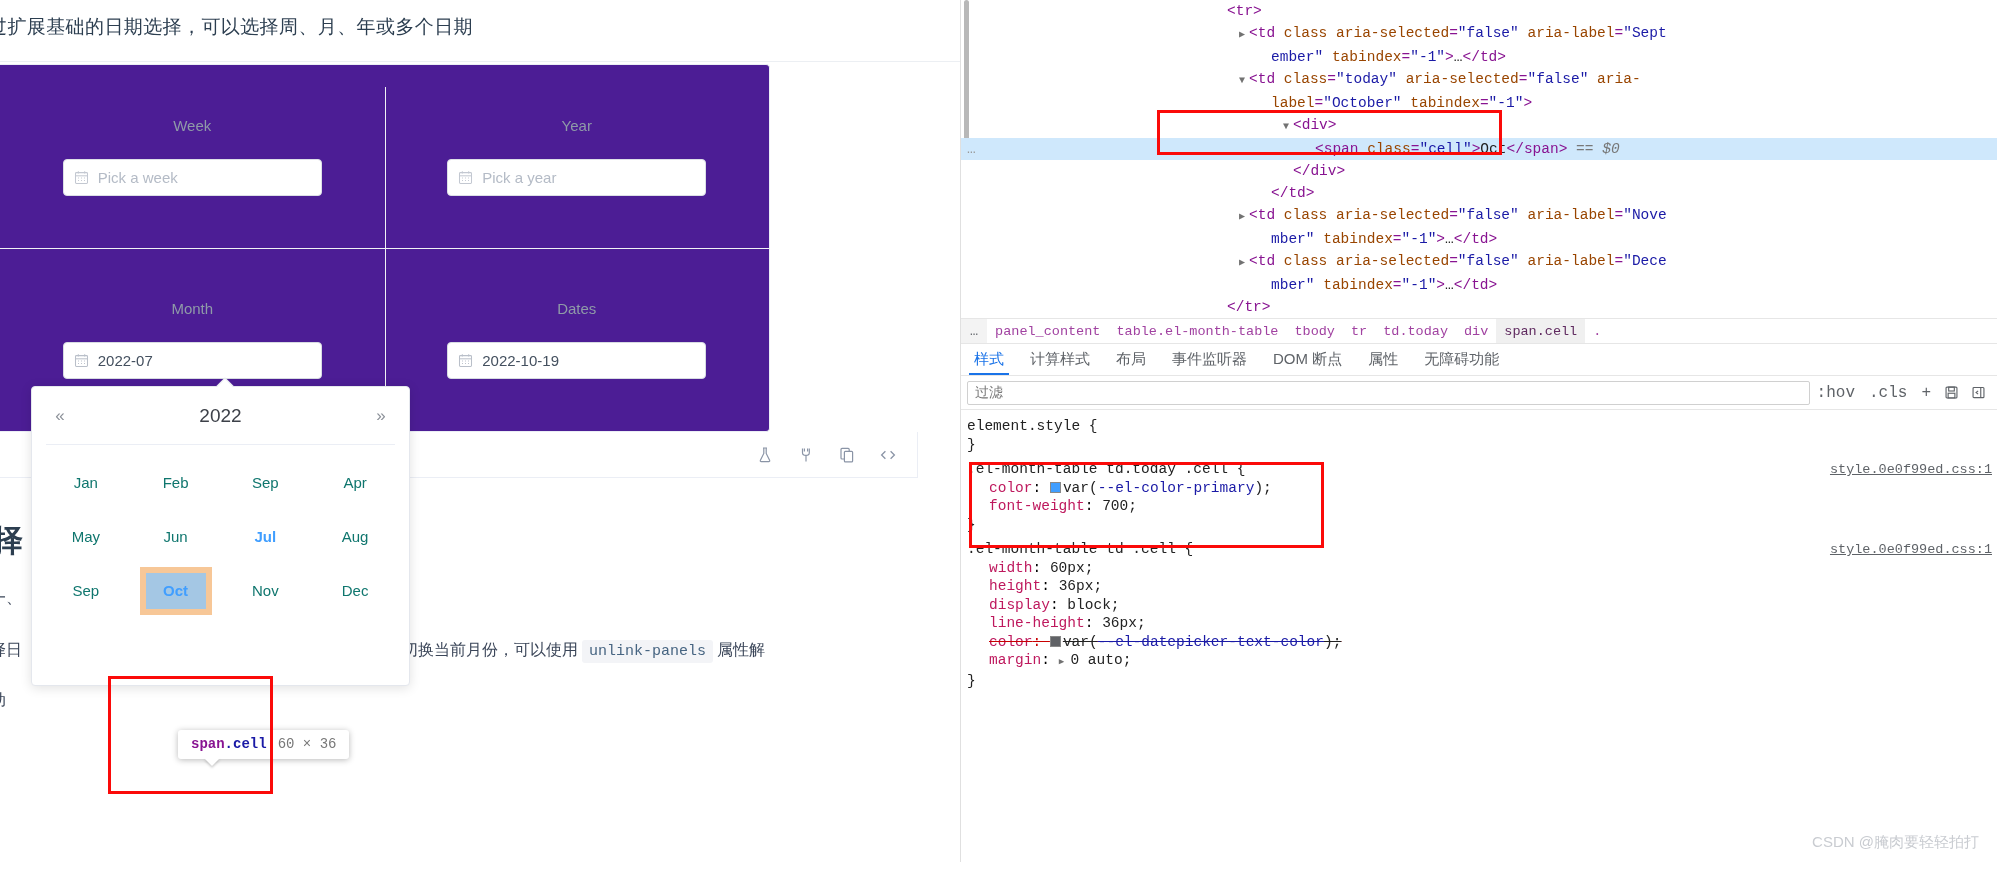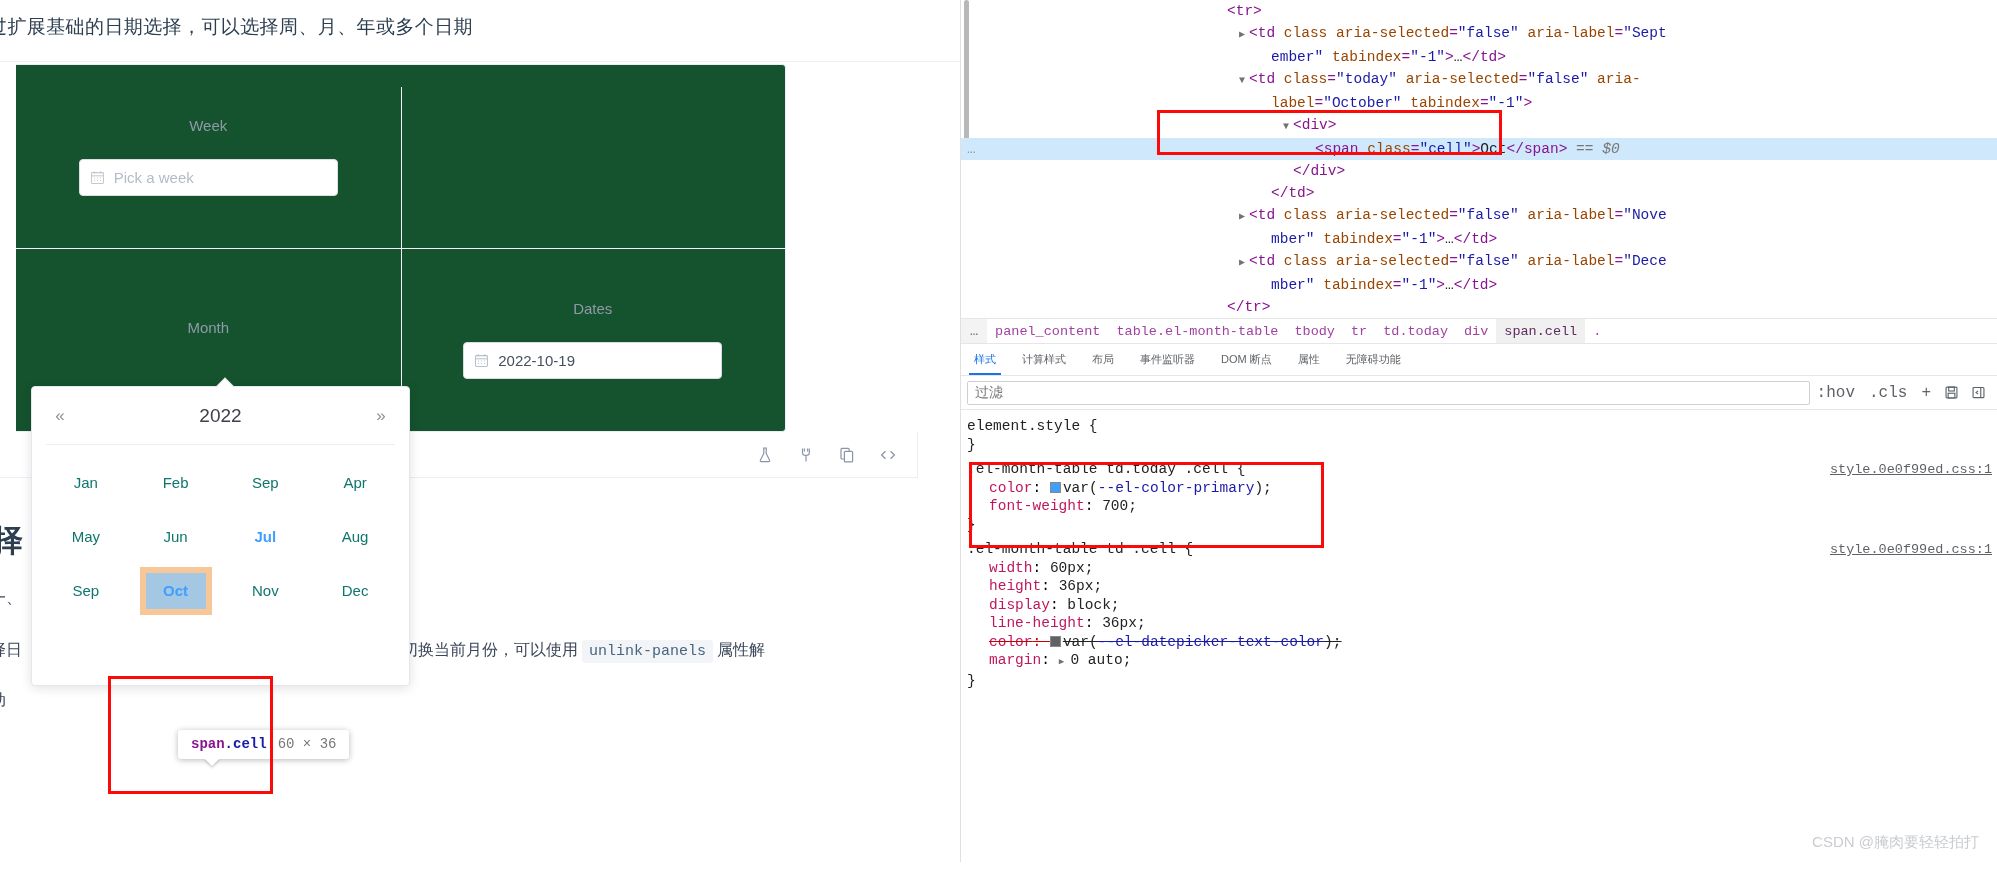--- a/index.html
+++ b/index.html
@@ -23,23 +23,23 @@
     font-size: 19px; color: #2c3e50; letter-spacing: .4px;
     white-space: nowrap;
   }
   .doc-rule {
     position: absolute; left: 0; top: 61px; width: 960px;
     height: 1px; background: #eceff3;
   }
 
   
   .demo-card {
-    position: absolute; left: 16px; top: 64px;
+    position: absolute; left: 0; top: 64px;
     width: 770px; height: 368px;
-    background: #14532d;
+    background: #4c1d95;
     border: 1px solid #ebeef5;
     border-left: none;
     border-radius: 0 4px 4px 0;
   }
   .demo-grid {
     position: relative; width: 100%; height: 100%;
   }
   .demo-vline {
     position: absolute; left: 50%; top: 22px; bottom: 22px;
     width: 1px; background: #f0f2f5;
@@ -265,21 +265,21 @@
   .bc-item.active { background: #f0f0f0; color: #5f2a5f; }
 
   .dt-tabs {
     position: absolute; left: 0; top: 343px; width: 1037px; height: 33px;
     border-top: 1px solid #e6e6e6; border-bottom: 1px solid #e6e6e6;
     display: flex; align-items: stretch;
     font-family: "Liberation Sans", "DejaVu Sans", sans-serif;
   }
   .dt-tab {
     padding: 0 13px; display: flex; align-items: center;
-    font-size: 11px; color: #5f6368; cursor: pointer;
+    font-size: 15px; color: #5f6368; cursor: pointer;
     position: relative;
   }
   .dt-tab.active { color: #1a73e8; }
   .dt-tab.active::after {
     content: ""; position: absolute; left: 8px; right: 8px; bottom: 0;
     height: 2px; background: #1a73e8;
   }
 
   .dt-filterbar {
     position: absolute; left: 0; top: 376px; width: 1037px; height: 34px;
@@ -359,23 +359,60 @@
                 <line x1="10.7" y1="8.6" x2="11.7" y2="8.6"></line>
                 <line x1="4.3" y1="11.3" x2="5.3" y2="11.3"></line>
                 <line x1="7.5" y1="11.3" x2="8.5" y2="11.3"></line>
                 <line x1="10.7" y1="11.3" x2="11.7" y2="11.3"></line>
               </svg>
             </span>
             <span class="ph">Pick a week</span>
           </div>
         </div>
 
+        <div class="quad q2">
+          <div class="quad-label">Year</div>
+          <div class="el-input">
+            <span class="cal-ic">
+              <svg viewBox="0 0 16 16" width="15" height="15" fill="none" stroke="#c3c8d1" stroke-width="1.1">
+                <rect x="1.6" y="2.8" width="12.8" height="11.6" rx="1"></rect>
+                <line x1="1.6" y1="6.2" x2="14.4" y2="6.2"></line>
+                <line x1="4.6" y1="1.3" x2="4.6" y2="3.6"></line>
+                <line x1="11.4" y1="1.3" x2="11.4" y2="3.6"></line>
+                <line x1="4.3" y1="8.6" x2="5.3" y2="8.6"></line>
+                <line x1="7.5" y1="8.6" x2="8.5" y2="8.6"></line>
+                <line x1="10.7" y1="8.6" x2="11.7" y2="8.6"></line>
+                <line x1="4.3" y1="11.3" x2="5.3" y2="11.3"></line>
+                <line x1="7.5" y1="11.3" x2="8.5" y2="11.3"></line>
+                <line x1="10.7" y1="11.3" x2="11.7" y2="11.3"></line>
+              </svg>
+            </span>
+            <span class="ph">Pick a year</span>
+          </div>
+        </div>
 
         <div class="quad q3">
           <div class="quad-label">Month</div>
+          <div class="el-input filled">
+            <span class="cal-ic">
+              <svg viewBox="0 0 16 16" width="15" height="15" fill="none" stroke="#b9bfc9" stroke-width="1.1">
+                <rect x="1.6" y="2.8" width="12.8" height="11.6" rx="1"></rect>
+                <line x1="1.6" y1="6.2" x2="14.4" y2="6.2"></line>
+                <line x1="4.6" y1="1.3" x2="4.6" y2="3.6"></line>
+                <line x1="11.4" y1="1.3" x2="11.4" y2="3.6"></line>
+                <line x1="4.3" y1="8.6" x2="5.3" y2="8.6"></line>
+                <line x1="7.5" y1="8.6" x2="8.5" y2="8.6"></line>
+                <line x1="10.7" y1="8.6" x2="11.7" y2="8.6"></line>
+                <line x1="4.3" y1="11.3" x2="5.3" y2="11.3"></line>
+                <line x1="7.5" y1="11.3" x2="8.5" y2="11.3"></line>
+                <line x1="10.7" y1="11.3" x2="11.7" y2="11.3"></line>
+              </svg>
+            </span>
+            <span class="val">2022-07</span>
+          </div>
         </div>
 
         <div class="quad q4">
           <div class="quad-label">Dates</div>
           <div class="el-input filled">
             <span class="cal-ic">
               <svg viewBox="0 0 16 16" width="15" height="15" fill="none" stroke="#b9bfc9" stroke-width="1.1">
                 <rect x="1.6" y="2.8" width="12.8" height="11.6" rx="1"></rect>
                 <line x1="1.6" y1="6.2" x2="14.4" y2="6.2"></line>
                 <line x1="4.6" y1="1.3" x2="4.6" y2="3.6"></line>

